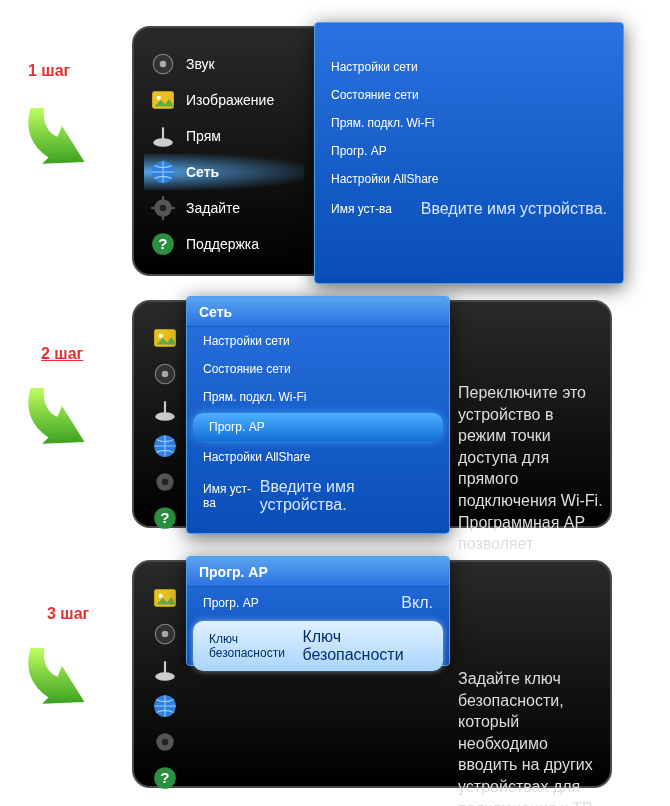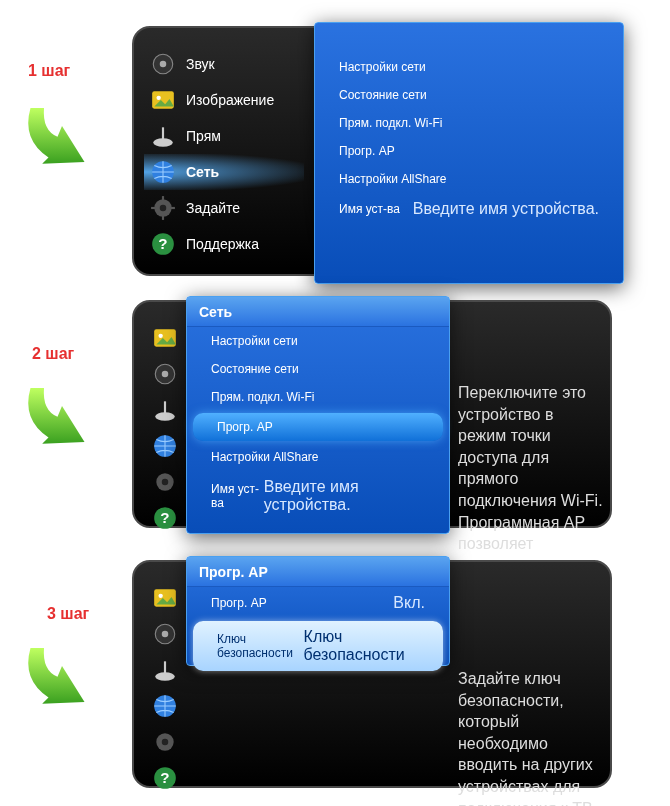--- a/index.html
+++ b/index.html
@@ -24,21 +24,21 @@
 
   .submenu {
     position: absolute; background: linear-gradient(180deg,#2a72e0,#084db8);
     border: 1px solid #4aa0f0; border-radius: 4px; box-shadow: 0 4px 20px rgba(0,0,0,0.6);
   }
   .submenu-header {
     height: 30px; line-height: 30px; padding: 0 12px; color: #fff; font-size: 14px; font-weight: bold;
     background: linear-gradient(180deg,#5aa4f0,#2a72e0); border-bottom: 1px solid #1a5ac0;
   }
   .submenu-item {
-    color: #fff; font-size: 12px; padding: 7px 24px; display: flex; justify-content: space-between; align-items: center;
+    color: #fff; font-size: 12px; padding: 7px 16px; display: flex; justify-content: space-between; align-items: center;
   }
   .submenu-item.sel {
     background: linear-gradient(180deg,#e0f2ff,#a8d4ff); color: #003070; border-radius: 10px; margin: 2px 6px;
     box-shadow: 0 0 6px rgba(255,255,255,0.5);
   }
   .submenu-item .val { color: #d8e8ff; font-size: 16px; }
   .submenu-item.sel .val { color: #003070; }
   .submenu-item.sub-sel {
     background: linear-gradient(180deg,#50b0ff,#1070d8); border-radius: 10px; margin: 2px 6px;
     box-shadow: 0 0 10px rgba(80,176,255,0.7);
@@ -146,21 +146,21 @@
     <div class="submenu-item">
         <span>Настройки AllShare</span>
       </div>
     <div class="submenu-item">
       <span>Имя уст-ва</span>
       <span class="val">Введите имя устройства.</span>
     </div>
   </div>
 </div>
 
-<div class="step-label" style="left:32px; top:345px;">2 шаг</div>
+<div class="step-label" style="left:41px; top:345px;text-decoration:underline;">2 шаг</div>
 <svg class="arrow" style="left:8px; top:370px;" viewBox="0 0 100 100">
   <path d="M25 20 Q15 55 45 75 L38 82 L85 80 L60 40 L55 52 Q38 45 40 20 Z" fill="url(#g1)"></path>
 </svg>
 
 <div class="panel" style="left:132px; top:300px; width:480px; height:228px;">
   <div class="sidebar collapsed">
     <div class="side-item">
         <span class="icon">
           <svg class="ico" viewBox="0 0 24 24">
             <rect x="2" y="4" width="20" height="16" rx="2" fill="#e8c020"></rect>

